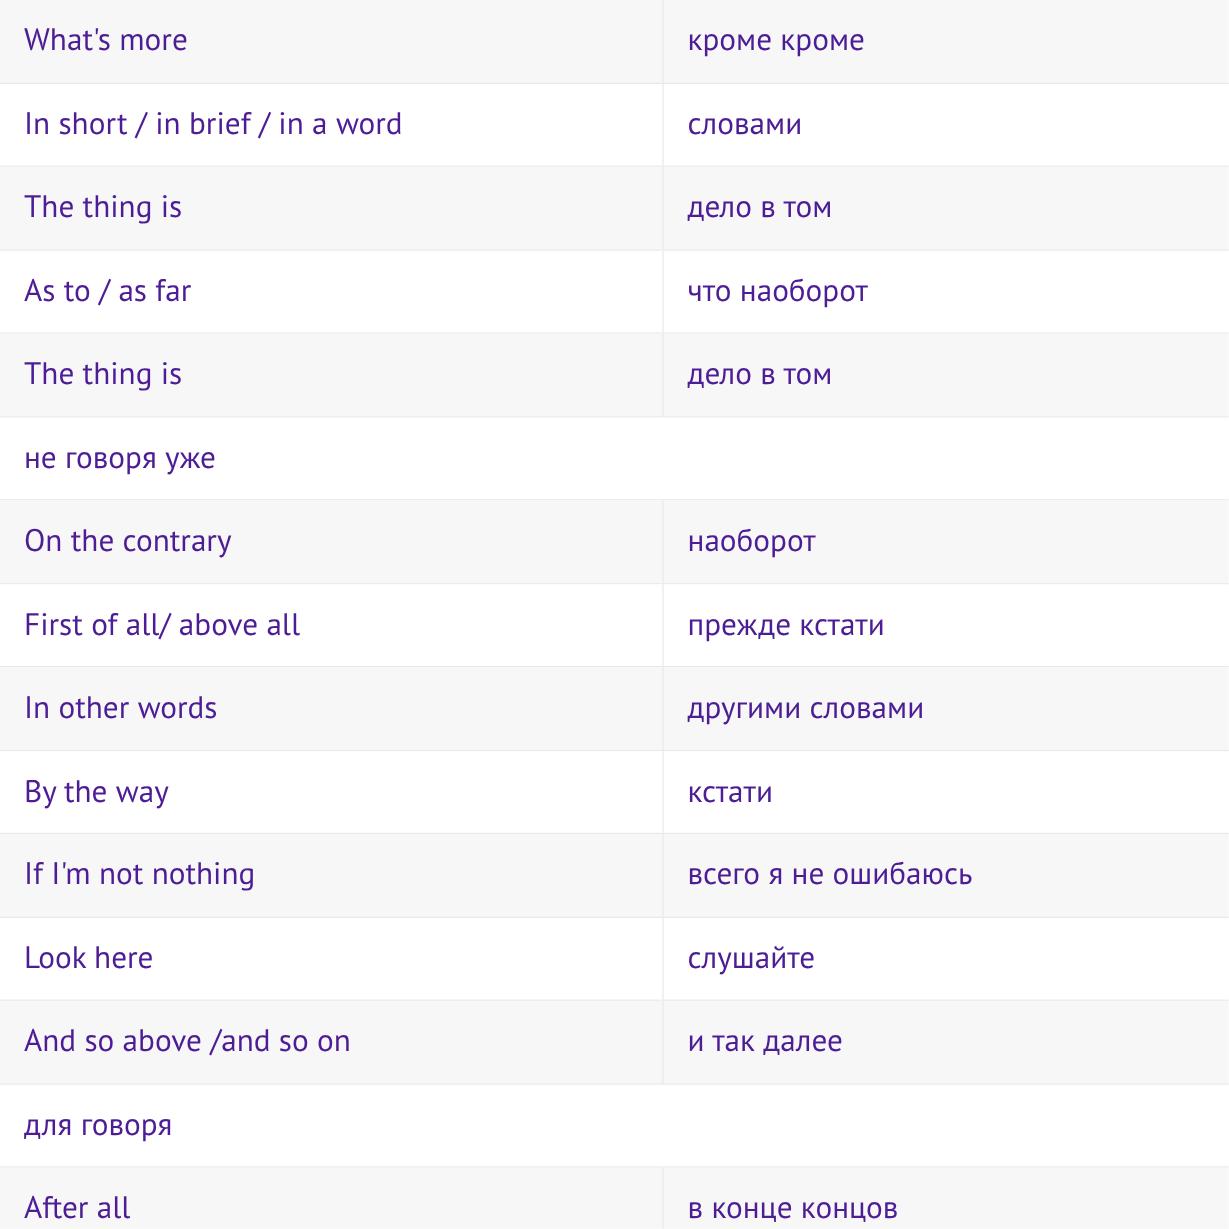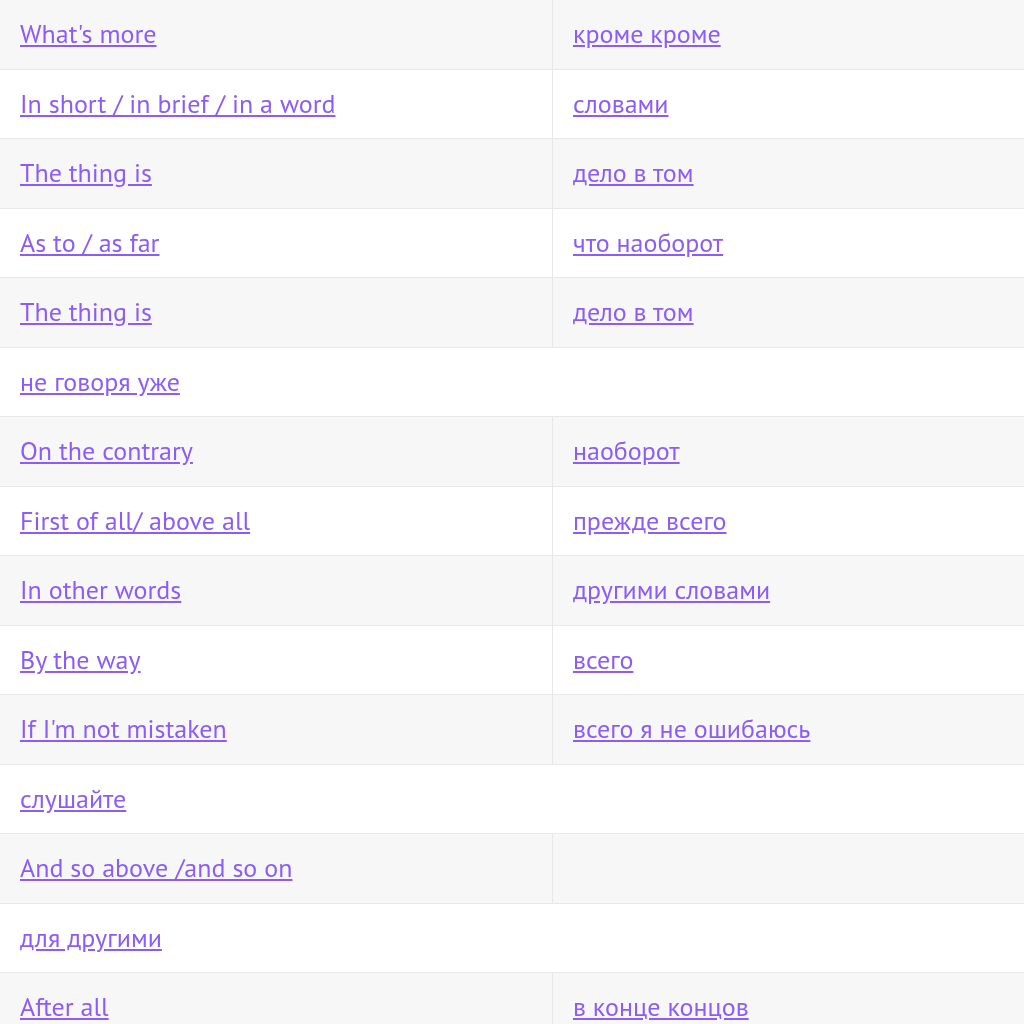--- a/index.html
+++ b/index.html
@@ -26,23 +26,22 @@
     }
     .row:nth-child(odd) {
       background-color: #f7f7f7;
     }
     .row:nth-child(even) {
       background-color: #ffffff;
     }
     .cell {
       padding: 18px 20px;
       font-size: 26px;
-      color: #8b5cf6;
+      color: #4c1d95;
       line-height: 1.25;
-      text-decoration: underline;
     }
     .cell-left {
       width: 54%;
       border-right: 1px solid #e8e8e8;
     }
     .cell-right {
       width: 46%;
     }
   </style>
 </head>
@@ -71,40 +70,42 @@
     </div>
     <div class="row">
       <div class="cell cell-right">не говоря уже</div>
     </div>
     <div class="row">
       <div class="cell cell-left">On the contrary</div>
       <div class="cell cell-right">наоборот</div>
     </div>
     <div class="row">
       <div class="cell cell-left">First of all/ above all</div>
-      <div class="cell cell-right">прежде всего</div>
+      <div class="cell cell-right">прежде кстати</div>
     </div>
     <div class="row">
       <div class="cell cell-left">In other words</div>
       <div class="cell cell-right">другими словами</div>
     </div>
     <div class="row">
       <div class="cell cell-left">By the way</div>
-      <div class="cell cell-right">всего</div>
+      <div class="cell cell-right">кстати</div>
     </div>
     <div class="row">
-      <div class="cell cell-left">If I'm not mistaken</div>
+      <div class="cell cell-left">If I'm not nothing</div>
       <div class="cell cell-right">всего я не ошибаюсь</div>
     </div>
     <div class="row">
+      <div class="cell cell-left">Look here</div>
       <div class="cell cell-right">слушайте</div>
     </div>
     <div class="row">
       <div class="cell cell-left">And so above /and so on</div>
+      <div class="cell cell-right">и так далее</div>
     </div>
     <div class="row">
-      <div class="cell cell-right">для другими</div>
+      <div class="cell cell-right">для говоря</div>
     </div>
     <div class="row">
       <div class="cell cell-left">After all</div>
       <div class="cell cell-right">в конце концов</div>
     </div>
   </div>
 
 </body></html>

